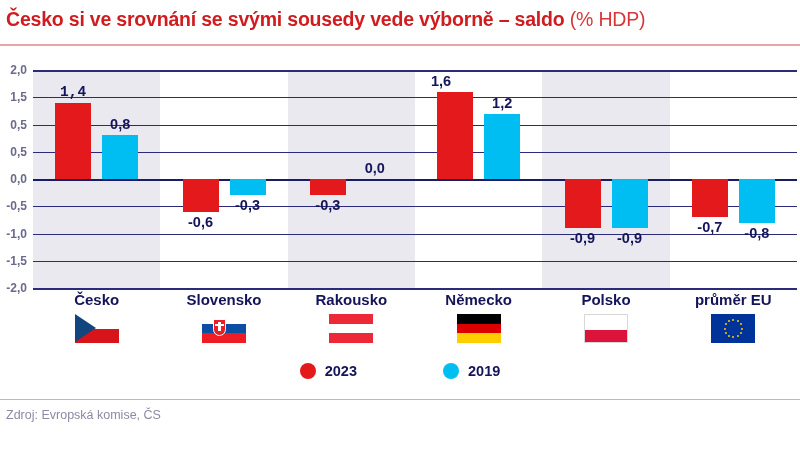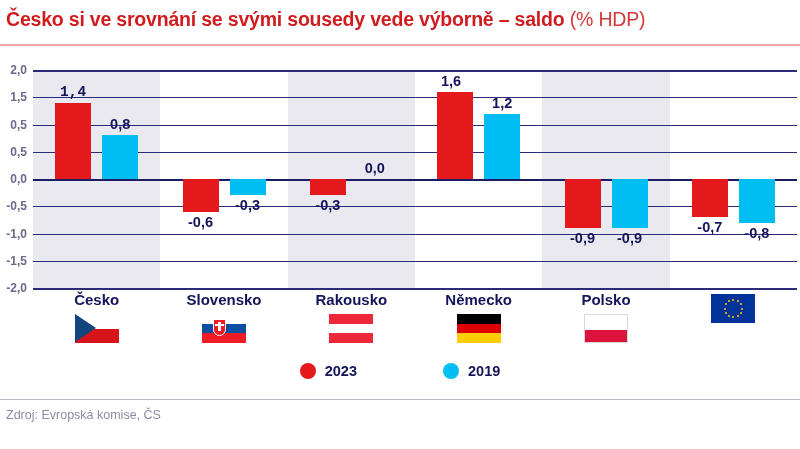--- a/index.html
+++ b/index.html
@@ -250,21 +250,21 @@
       <div class="bar s2018" style="left: 658.833px; top: 109px; height: 38.15px;"></div>
       <div class="bar s2019" style="left: 705.833px; top: 109px; height: 43.6px;"></div>
     </div>
   <div id="value-labels">
       <div class="vlabel" style="left: 10.1667px; top: 13.7px; font-family: Liberation Mono, monospace;">1,4</div>
       <div class="vlabel" style="left: 57.1667px; top: 46.4px;">0,8</div>
       <div class="vlabel" style="left: 137.5px; top: 143.7px;">-0,6</div>
       <div class="vlabel" style="left: 184.5px; top: 127.35px;">-0,3</div>
       <div class="vlabel" style="left: 264.833px; top: 127.35px;">-0,3</div>
       <div class="vlabel" style="left: 311.833px; top: 90px;">0,0</div>
-      <div class="vlabel" style="left: 388px; top: 2.8px;">1,6</div>
+      <div class="vlabel" style="left: 378px; top: 2.8px;">1,6</div>
       <div class="vlabel" style="left: 439.167px; top: 24.6px;">1,2</div>
       <div class="vlabel" style="left: 519.5px; top: 160.05px;">-0,9</div>
       <div class="vlabel" style="left: 566.5px; top: 160.05px;">-0,9</div>
       <div class="vlabel" style="left: 646.833px; top: 149.15px;">-0,7</div>
       <div class="vlabel" style="left: 693.833px; top: 154.6px;">-0,8</div>
     </div>
 </div>
 <div id="yticks" style="position: absolute; left: 0px; top: 0px; width: 30px;">
     <div class="ytick" style="top: 64px; position: absolute;">2,0</div>
     <div class="ytick" style="top: 91.25px; position: absolute;">1,5</div>
@@ -324,20 +324,21 @@
     <div class="cat" style="left: 509.333px;">
       <div class="cat-label">Polsko</div>
       <div class="flag-wrap">
         <div class="flag flag-pl">
           <div class="f-w"></div>
           <div class="f-r"></div>
         </div>
       </div>
     </div>
     <div class="cat" style="left: 636.667px;">
+      <div class="cat-label">průměr EU</div>
       <div class="flag-wrap">
         <div class="flag flag-eu">
           <div class="star" style="left:21.0px;top:5.0px"></div>
           <div class="star" style="left:25.3px;top:6.1px"></div>
           <div class="star" style="left:28.4px;top:9.3px"></div>
           <div class="star" style="left:29.5px;top:13.5px"></div>
           <div class="star" style="left:28.4px;top:17.8px"></div>
           <div class="star" style="left:25.3px;top:20.9px"></div>
           <div class="star" style="left:21.0px;top:22.0px"></div>
           <div class="star" style="left:16.8px;top:20.9px"></div>

